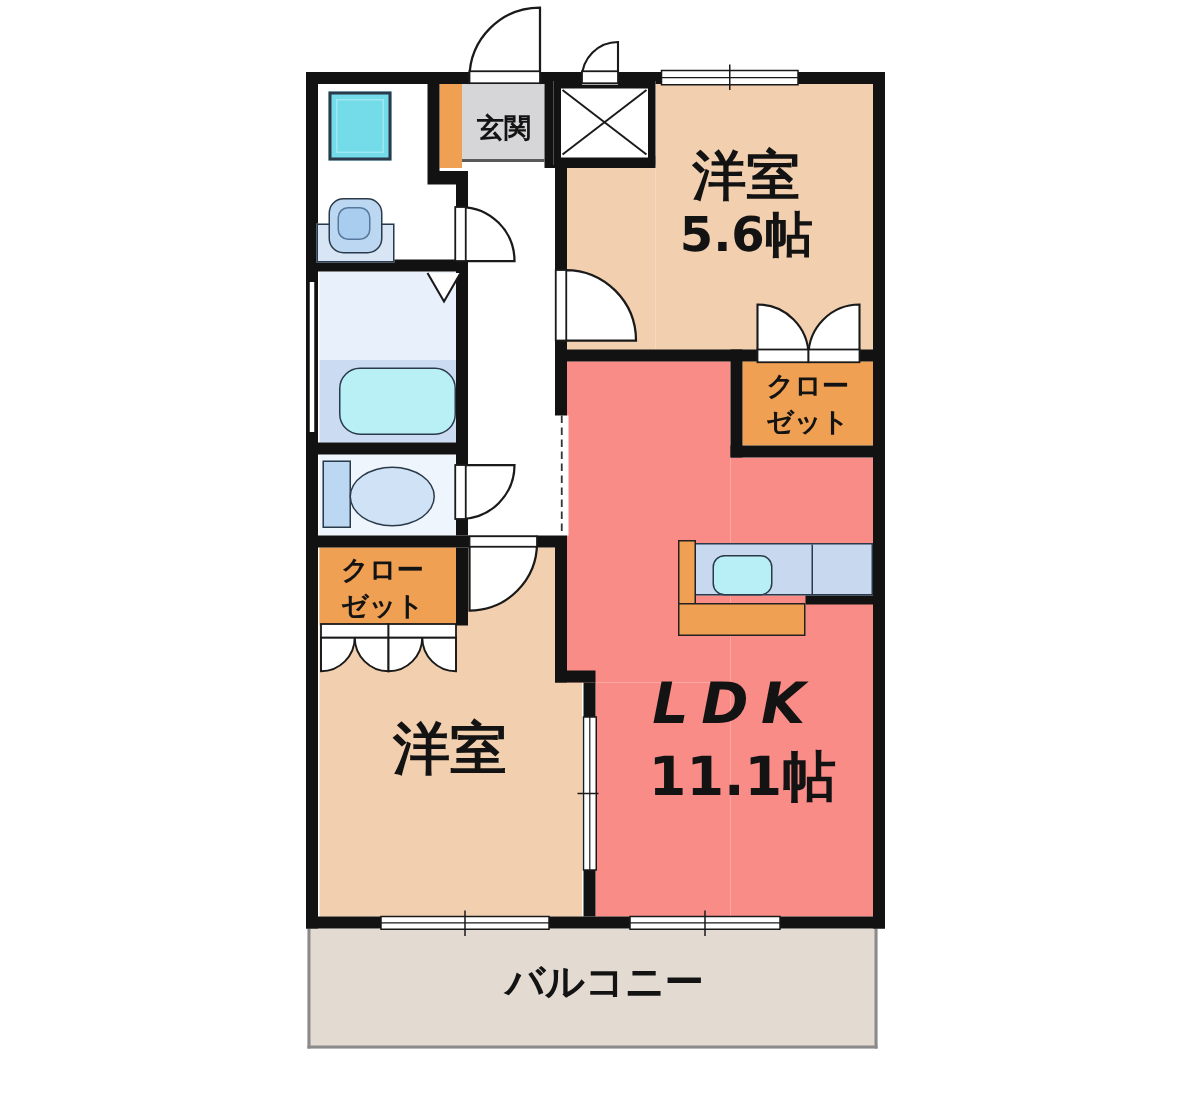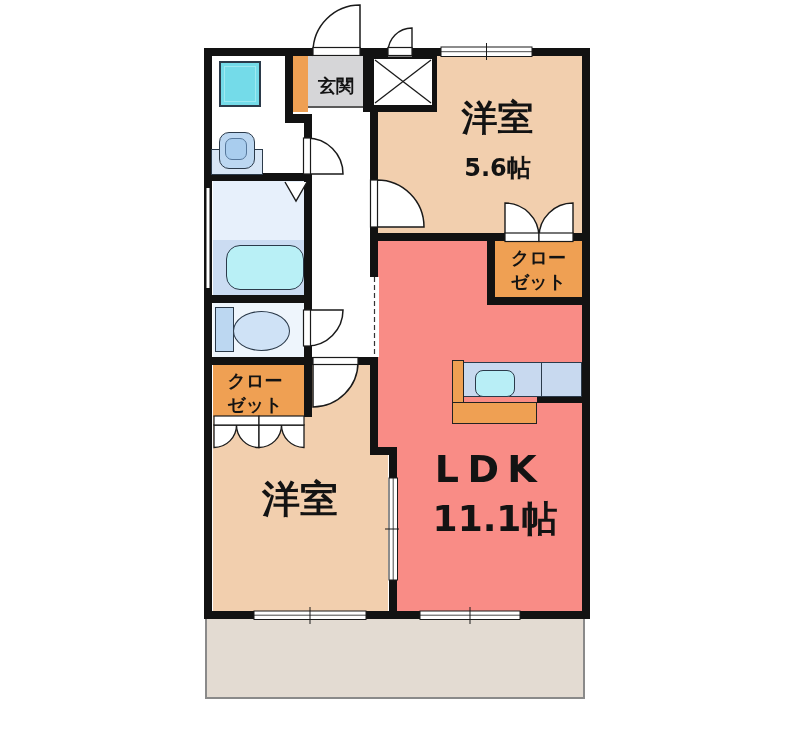--- a/index.html
+++ b/index.html
@@ -184,27 +184,28 @@
 
     <g>
       <line x1="375" y1="60" x2="431" y2="103" stroke="#1a1a1a" stroke-width="1.3"></line>
       <line x1="431" y1="60" x2="375" y2="103" stroke="#1a1a1a" stroke-width="1.3"></line>
     </g>
   </svg>
 
   <div class="abs label" style="left:306px;top:72px;width:60px;height:28px;line-height:28px;font-size:18px;">玄関</div>
 
   <div class="abs label" style="left:420px;top:96px;width:155px;height:44px;line-height:44px;font-size:36px;">洋室</div>
-  <div class="abs label" style="left:420px;top:146px;width:155px;height:44px;line-height:44px;font-size:24px;">5.6帖</div>
+  <div class="abs label" style="left:420px;top:134px;width:155px;height:44px;line-height:44px;font-size:32px;">5.6帖</div>
 
   <div class="abs label" style="left:495px;top:246px;width:87px;height:24px;line-height:24px;font-size:18px;">クロー</div>
   <div class="abs label" style="left:495px;top:270px;width:87px;height:24px;line-height:24px;font-size:18px;">ゼット</div>
 
-  <div class="abs label" style="left:390px;top:447px;width:200px;height:44px;line-height:44px;font-size:38px;letter-spacing:0.22em;">LDK</div>
+  <div class="abs label" style="left:390px;top:447px;width:200px;height:44px;line-height:44px;font-size:38px;letter-spacing:0.22em;font-style:italic;">LDK</div>
   <div class="abs label" style="left:390px;top:498px;width:210px;height:42px;line-height:42px;font-size:36px;text-align:center;">11.1帖</div>
 
   <div class="abs label" style="left:215px;top:476px;width:170px;height:46px;line-height:46px;font-size:38px;">洋室</div>
 
   <div class="abs label" style="left:220px;top:370px;width:70px;height:22px;line-height:22px;font-size:18px;">クロー</div>
   <div class="abs label" style="left:220px;top:394px;width:70px;height:22px;line-height:22px;font-size:18px;">ゼット</div>
 
+  <div class="abs label" style="left:207px;top:639px;width:392px;height:32px;line-height:32px;font-size:26px;">バルコニー</div>
 
 </div>
 
 </body></html>

